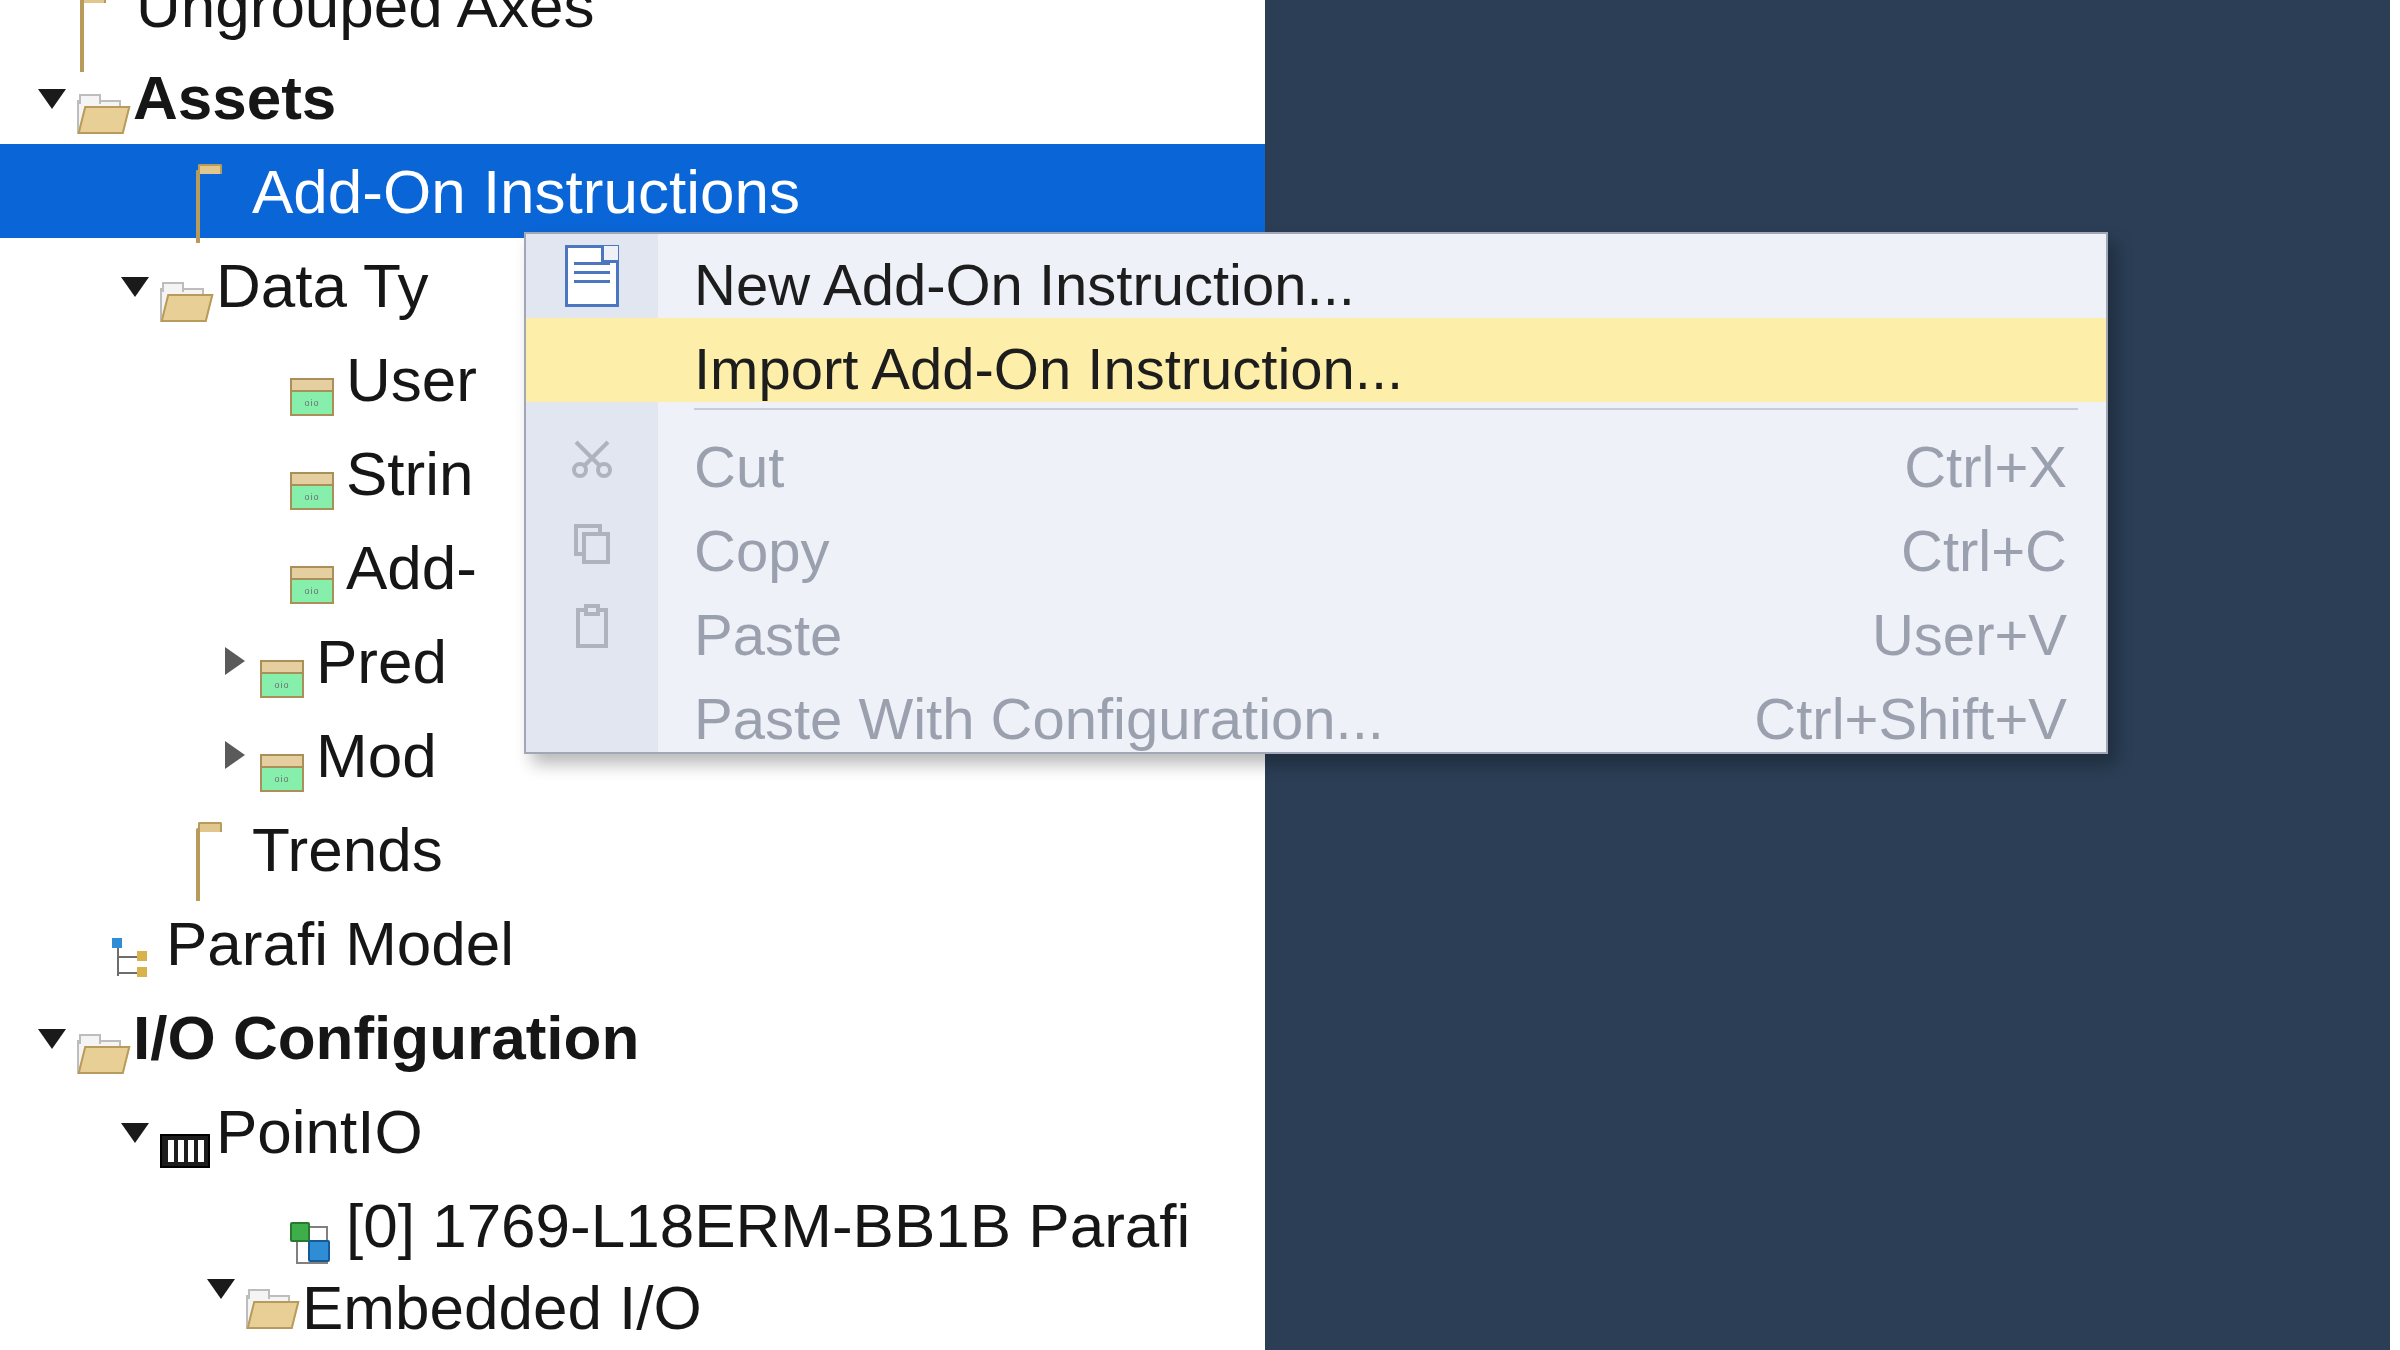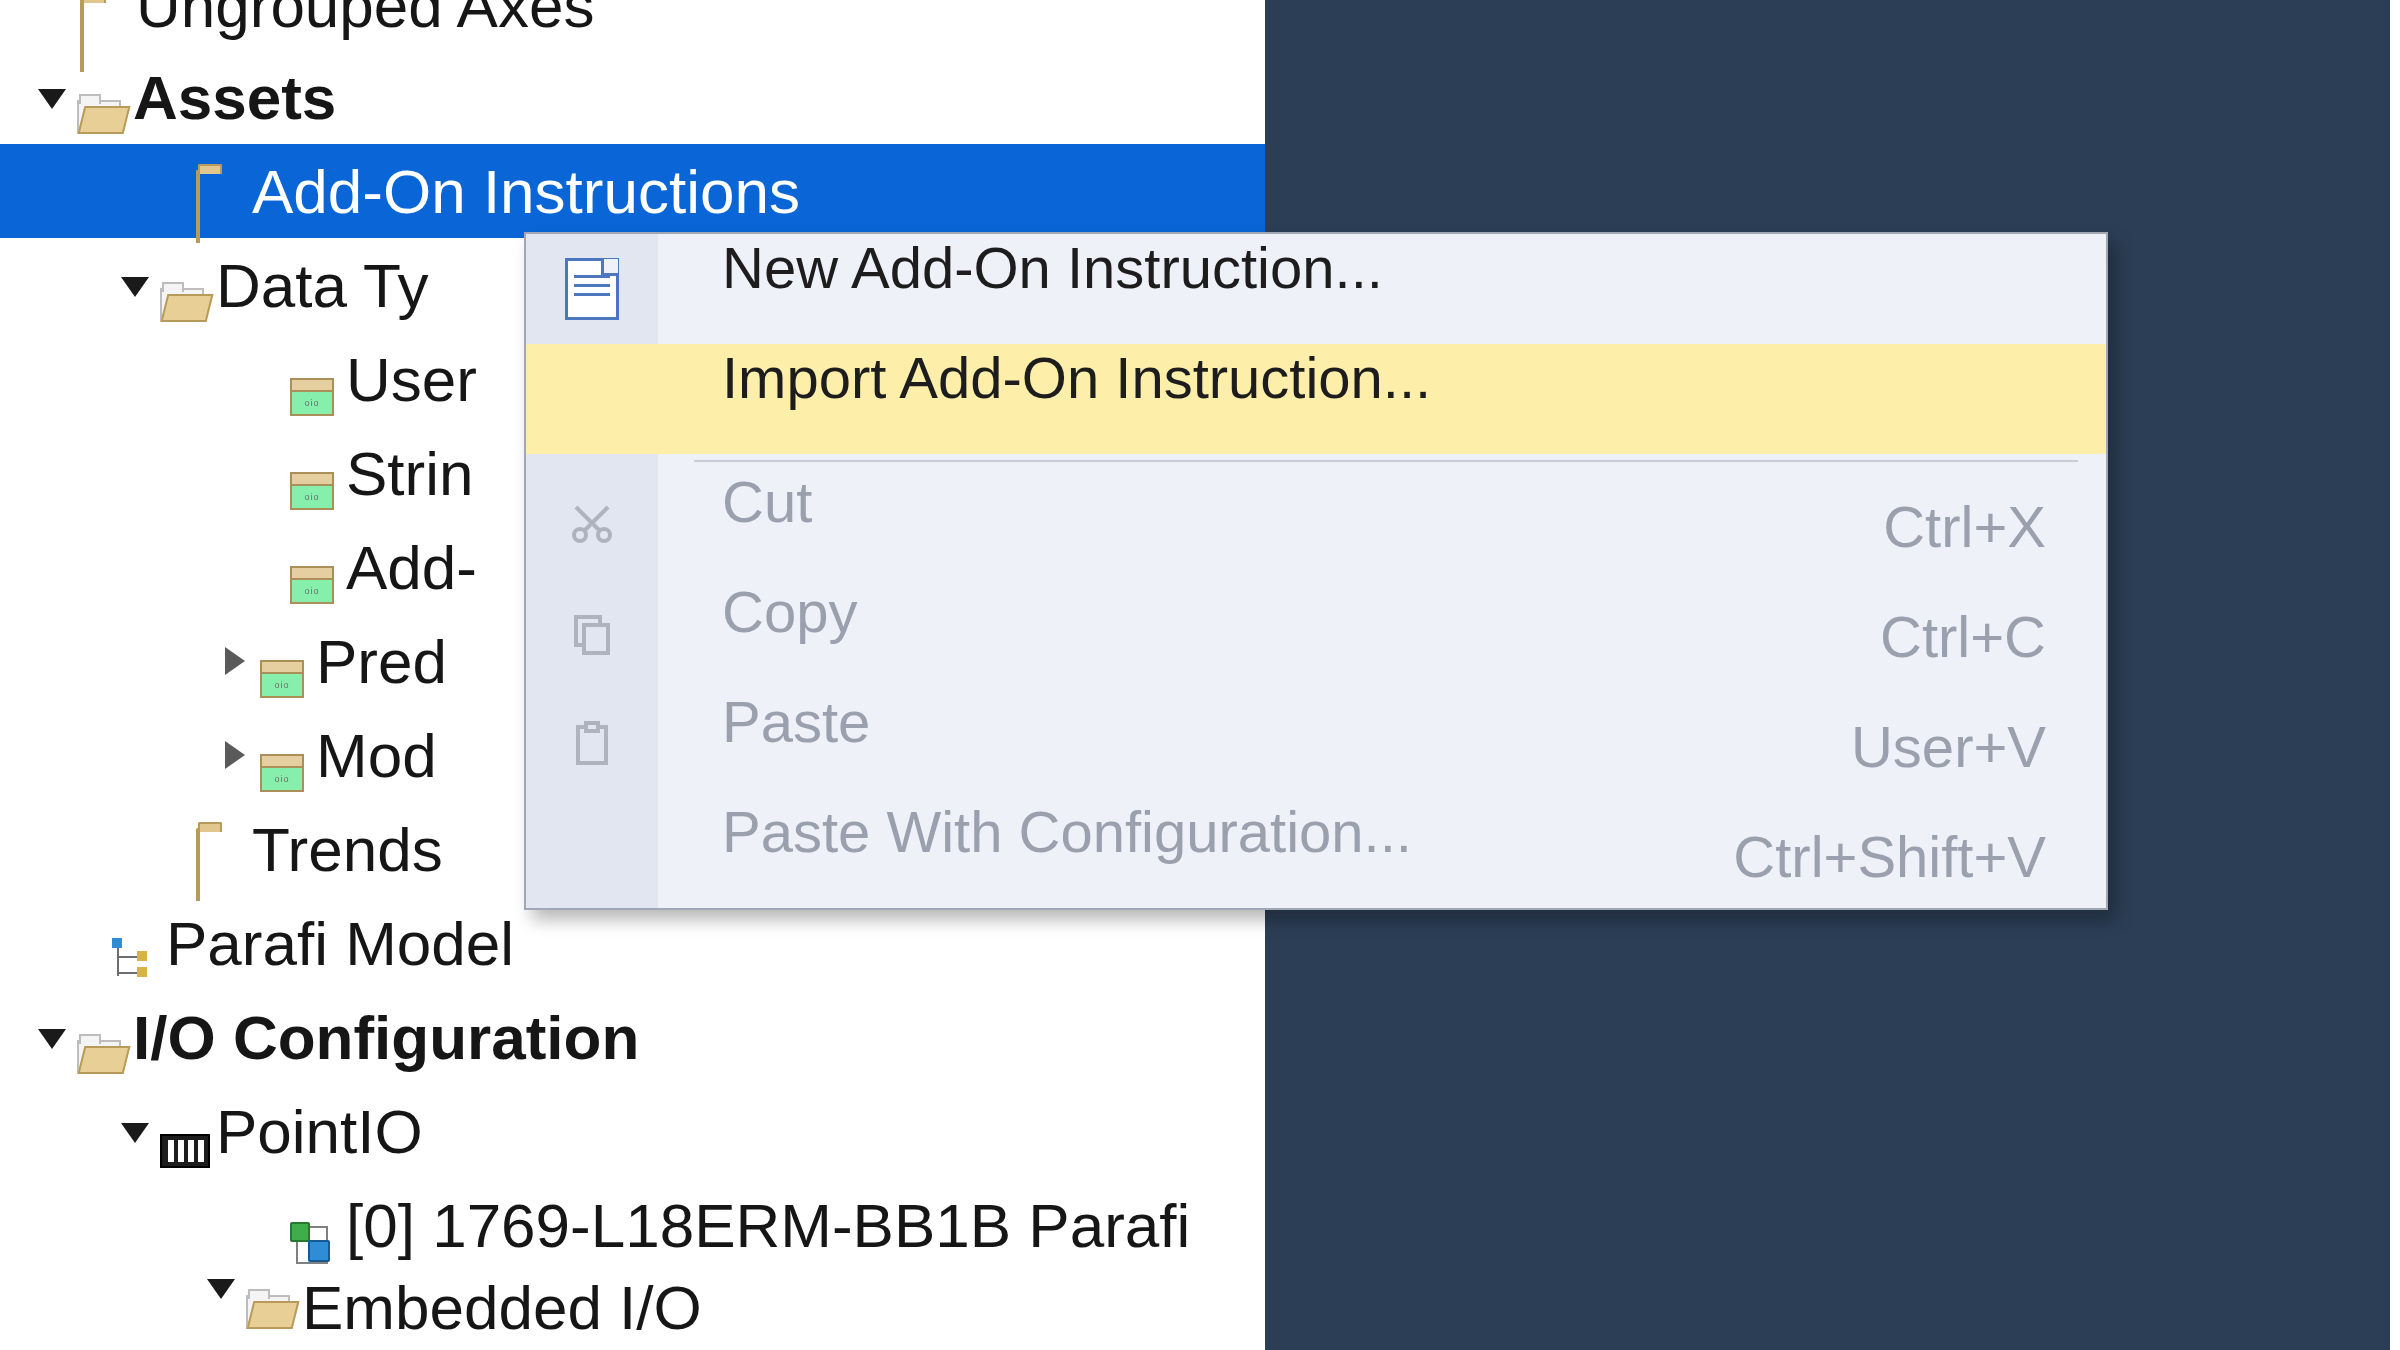--- a/index.html
+++ b/index.html
@@ -228,41 +228,40 @@
     top: 232px;
     width: 1580px;
     background: #eef1f8;
     border: 2px solid #a2a7b5;
     box-shadow: 8px 10px 16px rgba(0,0,0,0.28);
     font-size: 58px;
     z-index: 50;
   }
   .cm-row {
     display: flex;
-    align-items: flex-start;
-    height: 110px;
-    position: relative;
-    gap: 28px;
+    align-items: flex-end;
+    height: 84px;
+    position: relative;
   }
   .cm-icon-col {
     width: 132px;
     height: 100%;
     background: #e2e6f0;
     display: flex;
     align-items: center;
     justify-content: center;
     flex-shrink: 0;
   }
   .cm-label {
     flex: 1;
     padding-left: 36px;
     color: #1d1d1d;
   }
   .cm-shortcut {
-    padding-right: 60px;
+    padding-right: 39px;
     color: #1d1d1d;
     margin-top: 25px;
   }
   .cm-row.disabled .cm-label,
   .cm-row.disabled .cm-shortcut { color: #9aa0ad; }
   .cm-row.disabled svg { opacity: 0.5; }
   .cm-row.hover { background: #fdeea9; }
   .cm-row.hover .cm-icon-col { background: #fdeea9; }
   .cm-sep-wrap {
     display:flex;

